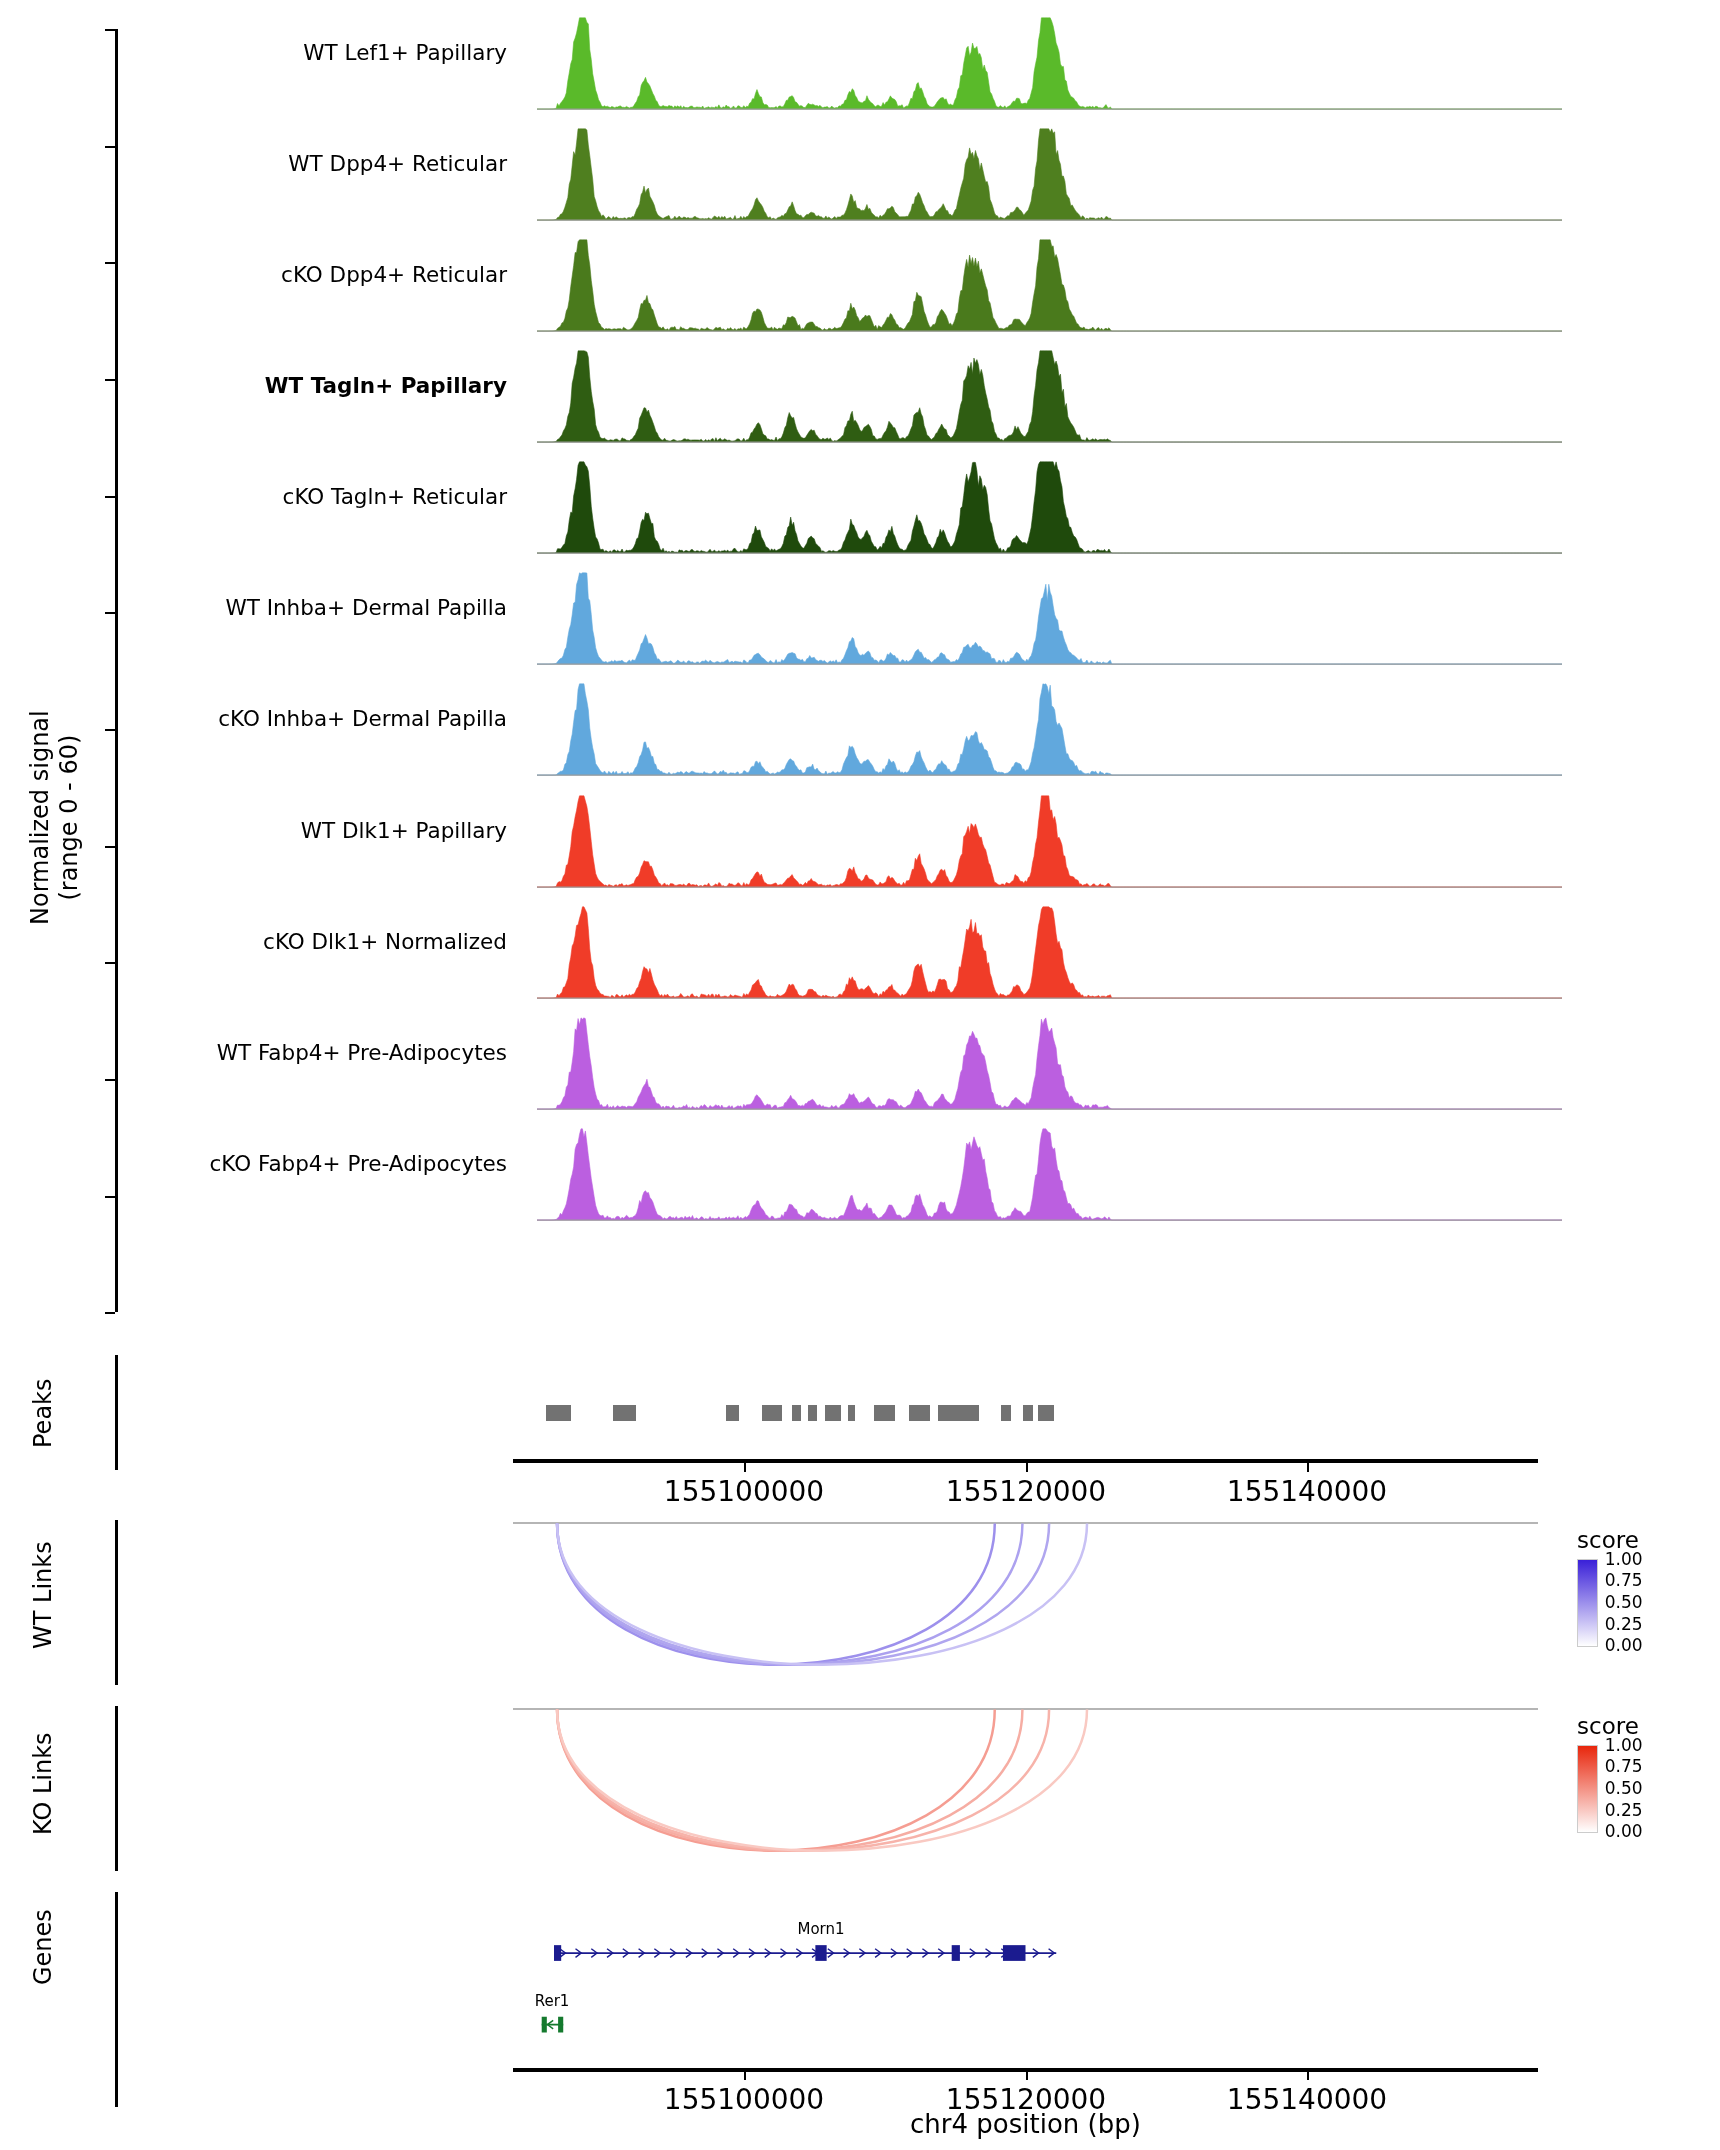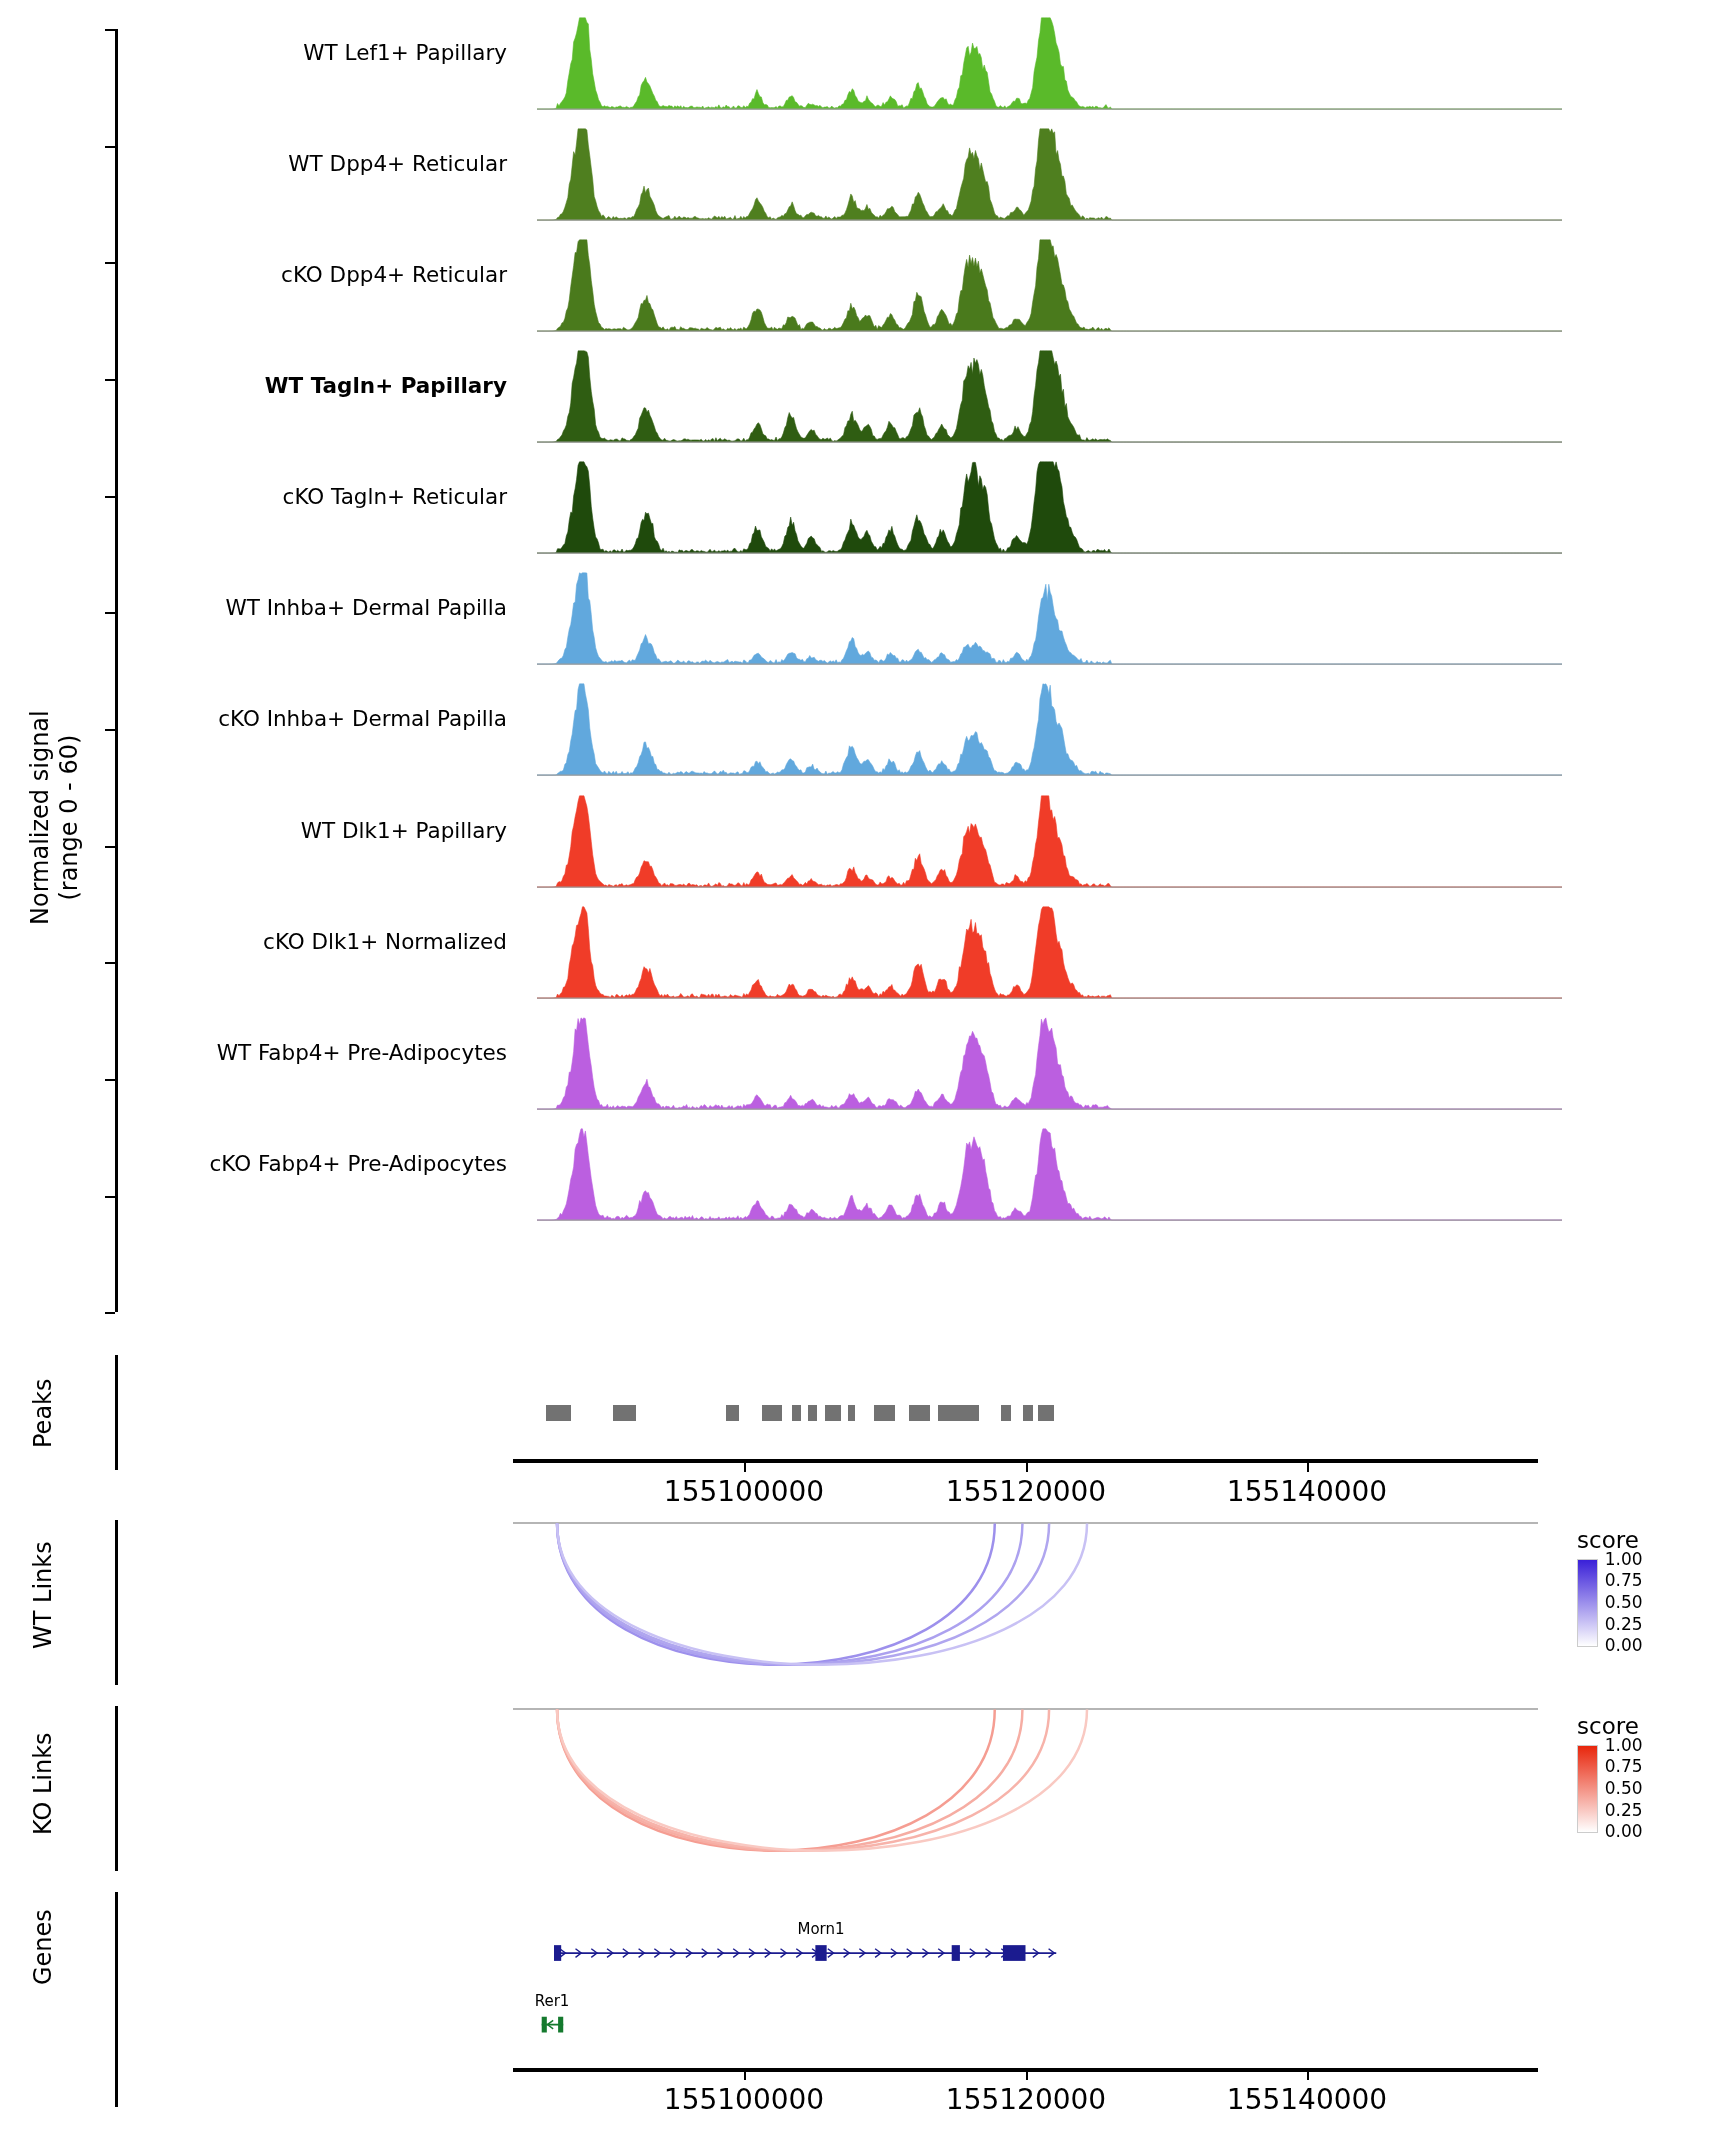--- a/index.html
+++ b/index.html
@@ -316,16 +316,17 @@
         </svg><div class="gene-name" style="left: 308px; top: 35px; color: rgb(0, 0, 0);">Morn1</div><div class="gene-name" style="left: 39px; top: 107px; color: rgb(0, 0, 0);">Rer1</div></div>
     <div id="genes-axis"></div>
     <div id="genes-axis-ticks" style="position:absolute;left:513px;top:186px;width:1025px;height:43px;">
         <div class="tk" style="left: 231px;"></div>
         <div class="ax-tick-label" style="left: 231px;">155100000</div>
         <div class="tk" style="left: 513px;"></div>
         <div class="ax-tick-label" style="left: 513px;">155120000</div>
         <div class="tk" style="left: 794px;"></div>
         <div class="ax-tick-label" style="left: 794px;">155140000</div>
       </div>
+    <div id="x-axis-title">chr4 position (bp)</div>
   </div>
 
 </div>
 
 
 </body></html>

